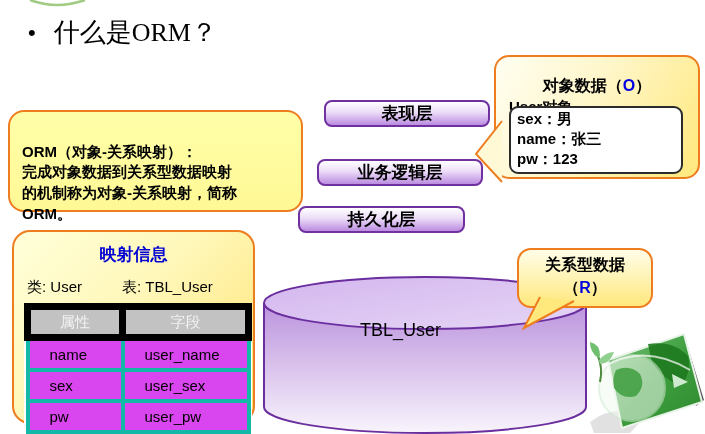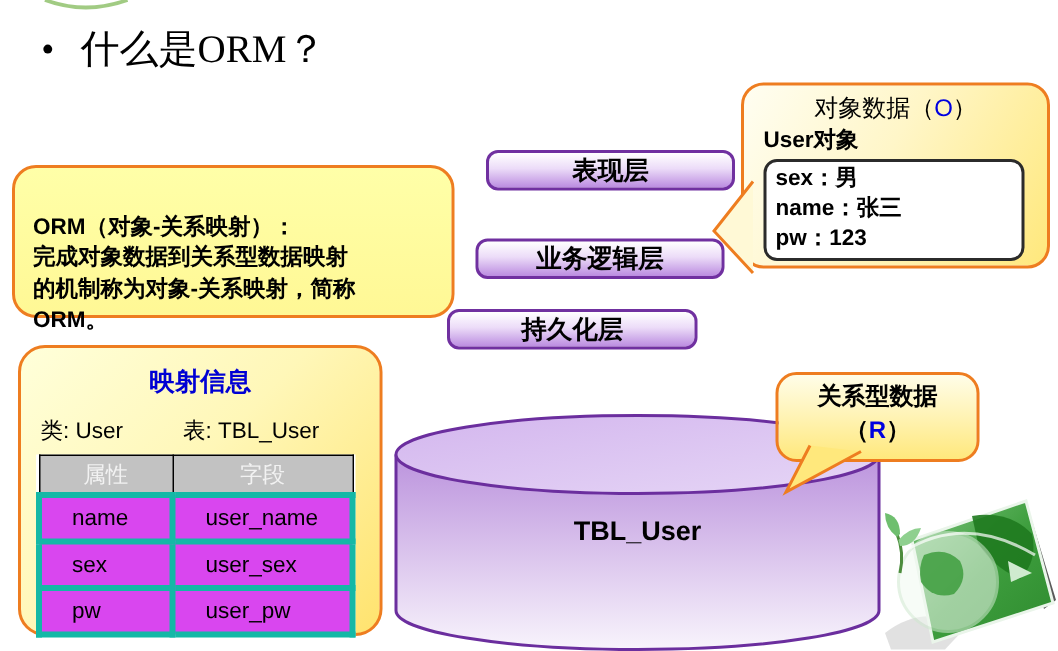--- a/index.html
+++ b/index.html
@@ -34,21 +34,21 @@
   .layer-0{left:324px;top:100px;width:162px;}
   .layer-1{left:317px;top:159px;width:162px;}
   .layer-2{left:298px;top:206px;width:163px;}
 
   
   .obj-callout{
     position:absolute;left:494px;top:55px;width:202px;height:118px;
     background:linear-gradient(120deg,#fffef2 0%,#fff6c8 45%,#ffe87c 100%);
     border:2px solid #ee7d20;border-radius:15px;padding:2px 0 0 0;
   }
-  .obj-title{font-size:16px;font-weight:normal;text-align:center;margin-top:3px;}
+  .obj-title{font-size:16px;font-weight:bold;text-align:center;margin-top:17px;}
   .obj-subtitle{font-size:15px;font-weight:bold;margin:1px 0 0 13px;}
   .obj-fields{
     position:absolute;left:13px;top:49px;width:164px;
     background:#ffffff;border:2px solid #2b2b2b;border-radius:9px;
     padding:1px 0 3px 6px;font-size:15px;font-weight:bold;line-height:20px;
   }
   .blue{color:#0000e0;}
   .tail-svg{position:absolute;}
 
   
@@ -59,33 +59,33 @@
   }
   .map-title{color:#0000d4;font-size:17px;font-weight:bold;text-align:center;margin-top:11px;}
   .map-labels{position:absolute;left:13px;top:46px;width:214px;display:flex;font-size:15px;}
   .map-label-class{width:95px;}
   .map-table{
     position:absolute;left:10px;top:71px;border-collapse:collapse;
     font-size:15px;background:#ffffff;
   }
   .map-table th{
     background:#c2c2c2;color:#f2f2f2;font-weight:normal;font-size:15px;
-    border:1px solid #000000;height:22px;text-align:center;
+    border:7px solid #000000;height:22px;text-align:center;
   }
   .map-table td{
     border:4px solid #14b8a6;height:27px;padding:0 0 0 20px;text-align:left;background:#d946ef;
   }
   .col-attr{width:86px;}
   .col-field{width:117px;}
 
   
   .cyl-svg{position:absolute;left:258px;top:270px;}
   .cyl-label{
-    position:absolute;left:360px;top:344px;width:130px;text-align:center;
-    font-size:18px;font-weight:bold;
+    position:absolute;left:360px;top:320px;width:130px;text-align:left;
+    font-size:18px;font-weight:normal;
   }
 
   
   .rel-callout{
     position:absolute;left:517px;top:248px;width:132px;height:53px;
     background:linear-gradient(180deg,#fffdе8 0%,#fff3b4 50%,#ffe87c 100%);
     background:linear-gradient(180deg,#fffde8 0%,#fff3b4 50%,#ffe87c 100%);
     border:2px solid #ee7d20;border-radius:14px;
     text-align:center;font-size:16px;font-weight:bold;line-height:1.45;padding-top:3px;
   }

